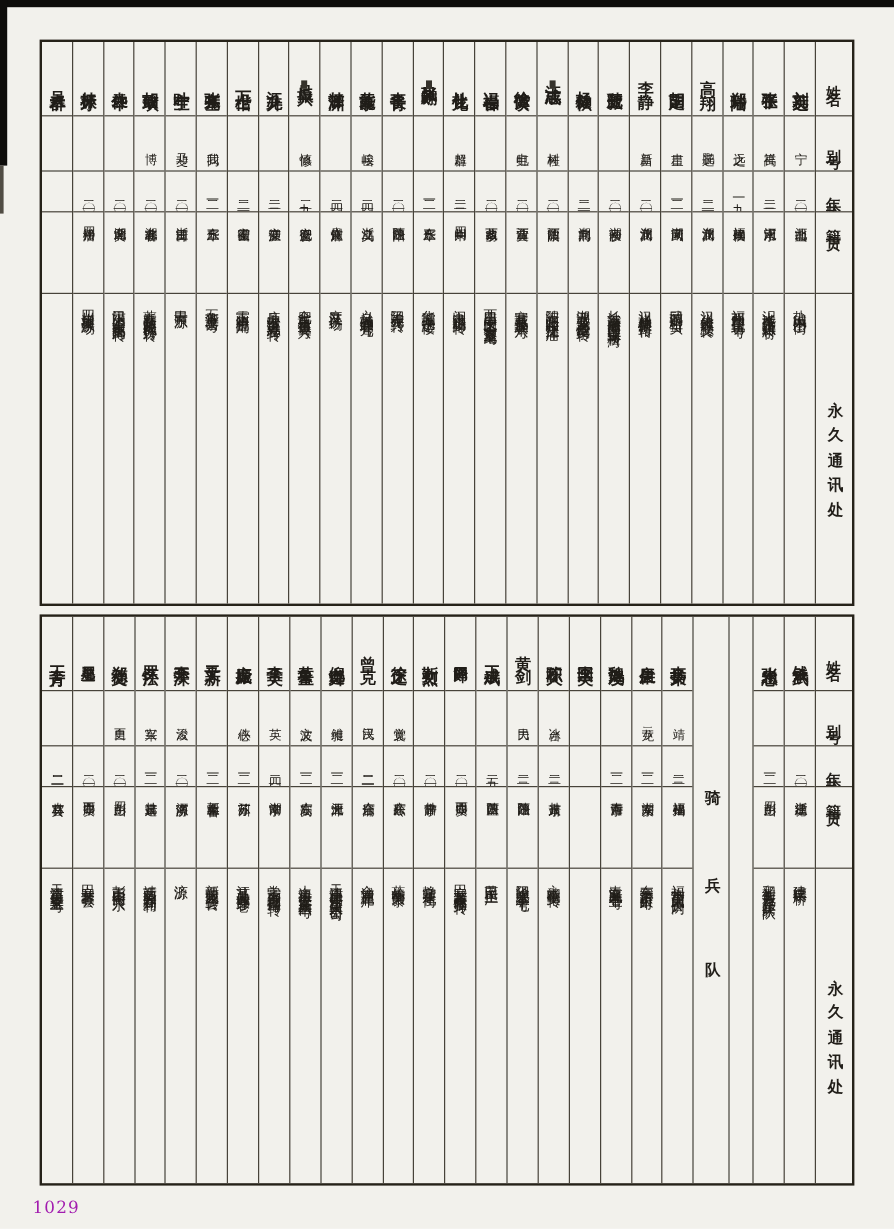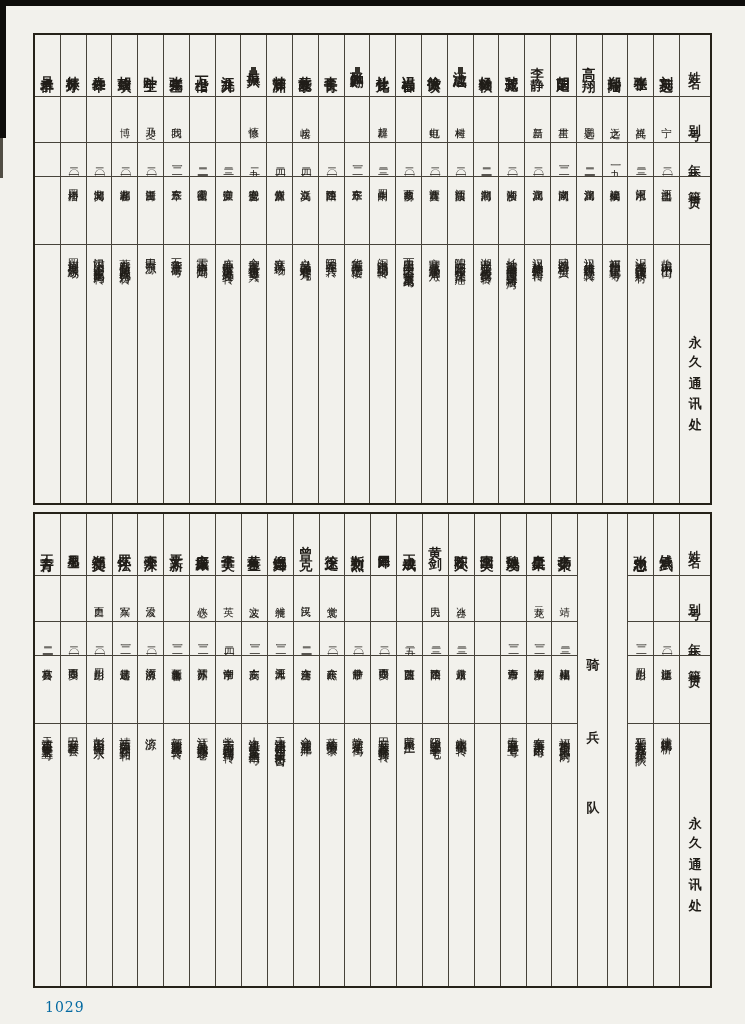--- a/index.html
+++ b/index.html
@@ -70,22 +70,22 @@
   .head-col .native-cell .vtxt{letter-spacing:0.45em;font-size:12.5px;}
   .head-col .addr-cell{align-items:center;}
   .head-col .addr-cell .vtxt{letter-spacing:1.6em;font-size:13px;}
 
   .divider-col .vtxt{font-size:13px;font-weight:bold;letter-spacing:5.5em;padding-top:10px;}
 
   .note-mark{
     display:inline-block;width:5px;height:7px;background:#35322b;margin-top:2px;
   }
   .page-number{
-    position:absolute;left:45px;top:999px;
-    font-size:14px;letter-spacing:1px;color:#0369a1;
+    position:absolute;left:27px;top:999px;
+    font-size:14px;letter-spacing:1px;color:#a21caf;
     font-family:"DejaVu Serif",serif;
   }
 </style>
 </head>
 <body>
 
 <div class="page">
   <div class="scan-top"></div>
   <div class="scan-left"></div>
   <div class="scan-left2"></div>

